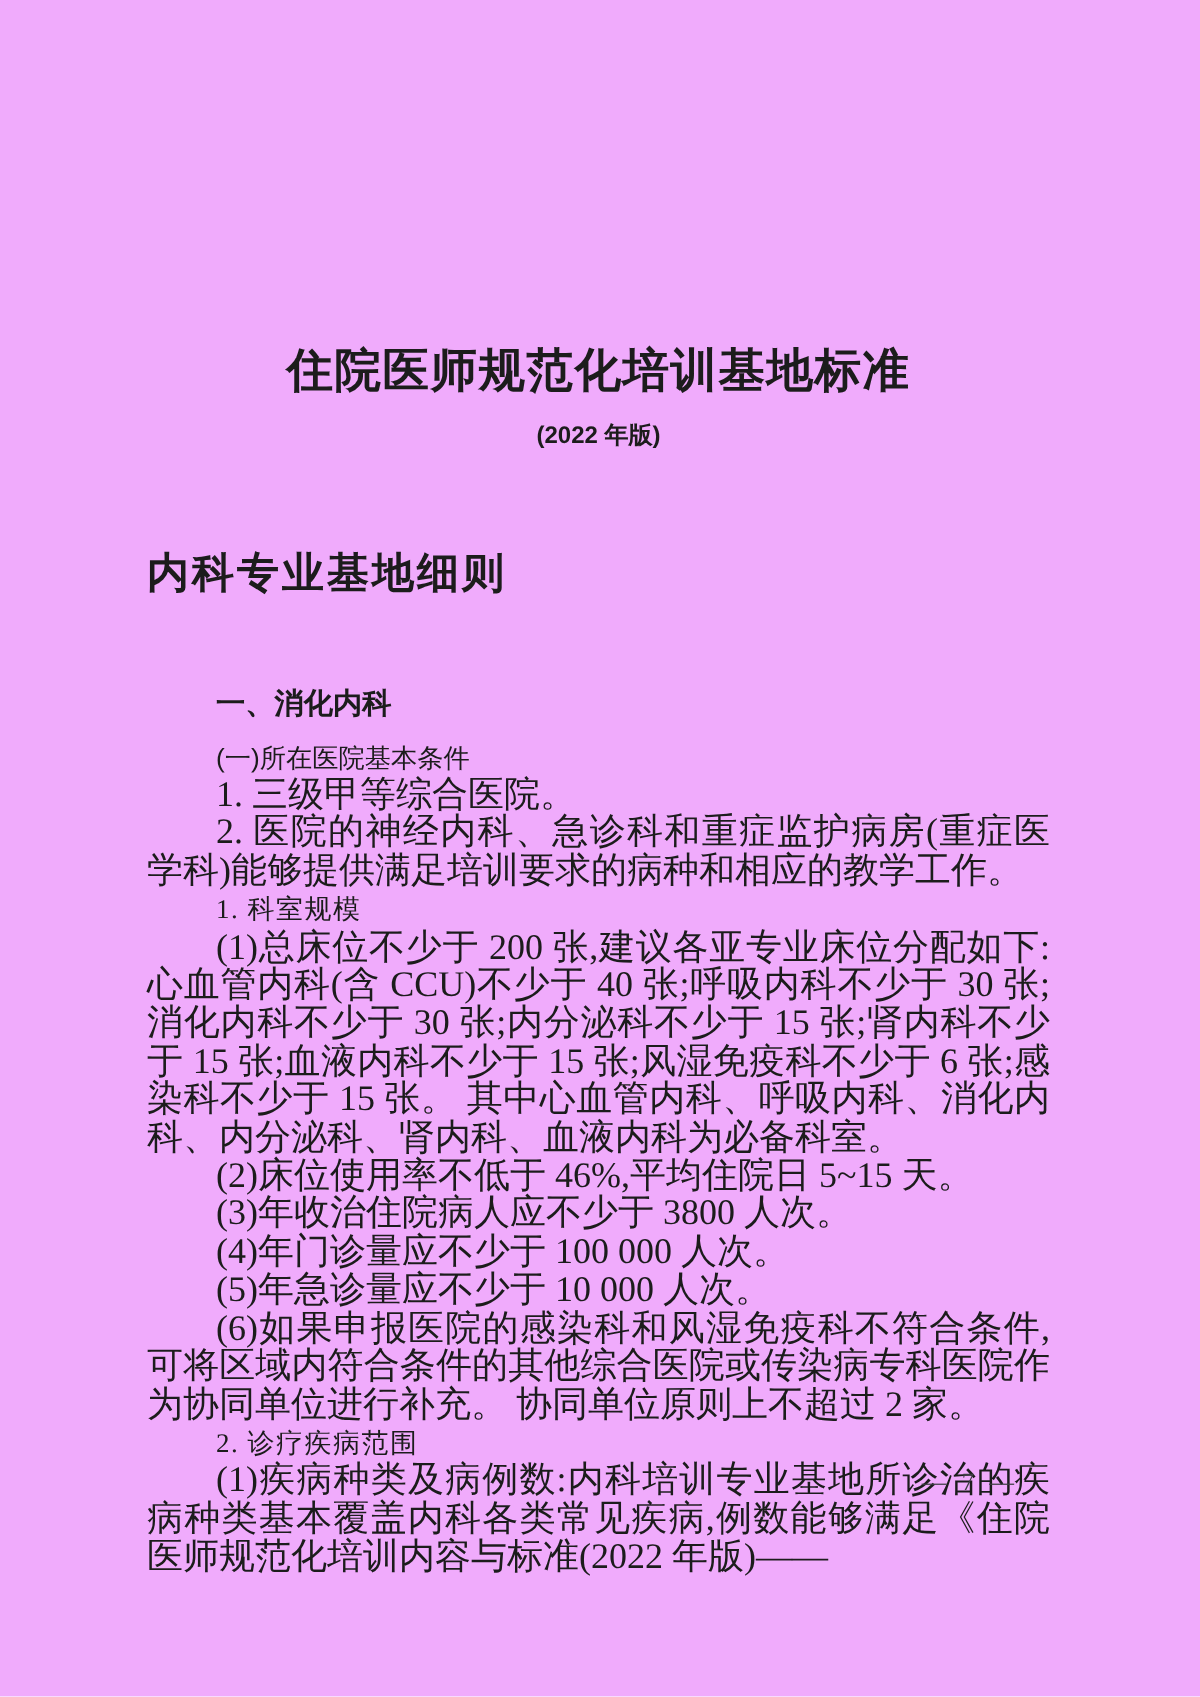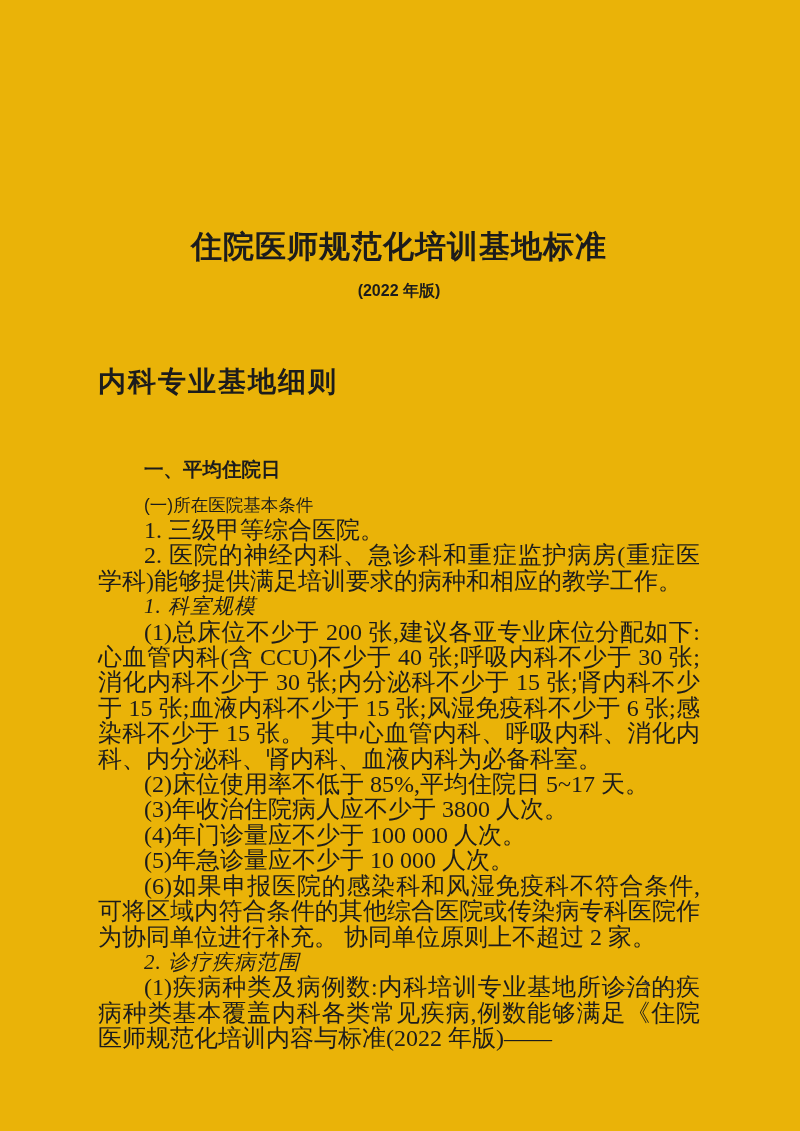--- a/index.html
+++ b/index.html
@@ -5,21 +5,21 @@
   html, body {
     margin: 0;
     padding: 0;
     background: #ffffff;
   }
   .page {
     position: relative;
     width: 800px;
     height: 1131px;
     margin: 0 auto;
-    background: #eab308;
+    background: #f0abfc;
     color: #1c1c1c;
     box-sizing: border-box;
     padding: 0 100px 0 98px;
     overflow: hidden;
     font-family: "Liberation Serif", "DejaVu Serif", serif;
   }
   .doc-title {
     margin: 0;
     padding-top: 228px;
     text-align: center;
@@ -56,23 +56,22 @@
   }
   .subheading {
     margin-top: 8px;
     font-size: 17.5px;
     line-height: 26px;
     font-weight: normal;
     text-indent: 46px;
     font-family: "Liberation Sans", "DejaVu Sans", sans-serif;
   }
   .item-heading {
-    font-size: 21px;
+    font-size: 18px;
     line-height: 25.4px;
-    font-style: italic;
     letter-spacing: 1px;
     text-indent: 46px;
     font-family: "Liberation Serif", "DejaVu Serif", serif;
   }
   .para {
     margin: 0;
     font-size: 24px;
     line-height: 25.4px;
     text-indent: 46px;
     text-align: justify;
@@ -91,30 +90,30 @@
 </style>
 </head>
 <body>
 
 <div class="page">
 
   <h1 class="doc-title">住院医师规范化培训基地标准</h1>
   <div class="doc-edition">(2022 年版)</div>
   <div class="section-title">内科专业基地细则</div>
 
-  <div class="chapter-heading">一、平均住院日</div>
+  <div class="chapter-heading">一、消化内科</div>
 
   <div class="subheading">(一)所在医院基本条件</div>
   <p class="para">1. 三级甲等综合医院。</p>
   <p class="para">2. 医院的神经内科、急诊科和重症监护病房(重症医学科)能够提供满足培训要求的病种和相应的教学工作。</p>
 
 
   <div class="item-heading">1. 科室规模</div>
   <p class="para">(1)总床位不少于 200 张,建议各亚专业床位分配如下:心血管内科(含 CCU)不少于 40 张;呼吸内科不少于 30 张;消化内科不少于 30 张;内分泌科不少于 15 张;肾内科不少于 15 张;血液内科不少于 15 张;风湿免疫科不少于 6 张;感染科不少于 15 张。 其中心血管内科、呼吸内科、消化内科、内分泌科、肾内科、血液内科为必备科室。</p>
-  <p class="para">(2)床位使用率不低于 85%,平均住院日 5~17 天。</p>
+  <p class="para">(2)床位使用率不低于 46%,平均住院日 5~15 天。</p>
   <p class="para">(3)年收治住院病人应不少于 3800 人次。</p>
   <p class="para">(4)年门诊量应不少于 100 000 人次。</p>
   <p class="para">(5)年急诊量应不少于 10 000 人次。</p>
   <p class="para">(6)如果申报医院的感染科和风湿免疫科不符合条件,可将区域内符合条件的其他综合医院或传染病专科医院作为协同单位进行补充。 协同单位原则上不超过 2 家。</p>
 
   <div class="item-heading">2. 诊疗疾病范围</div>
   <p class="para">(1)疾病种类及病例数:内科培训专业基地所诊治的疾病种类基本覆盖内科各类常见疾病,例数能够满足《住院医师规范化培训内容与标准(2022 年版)——</p>
 
   <div class="page-number">— 7 —</div>
 

